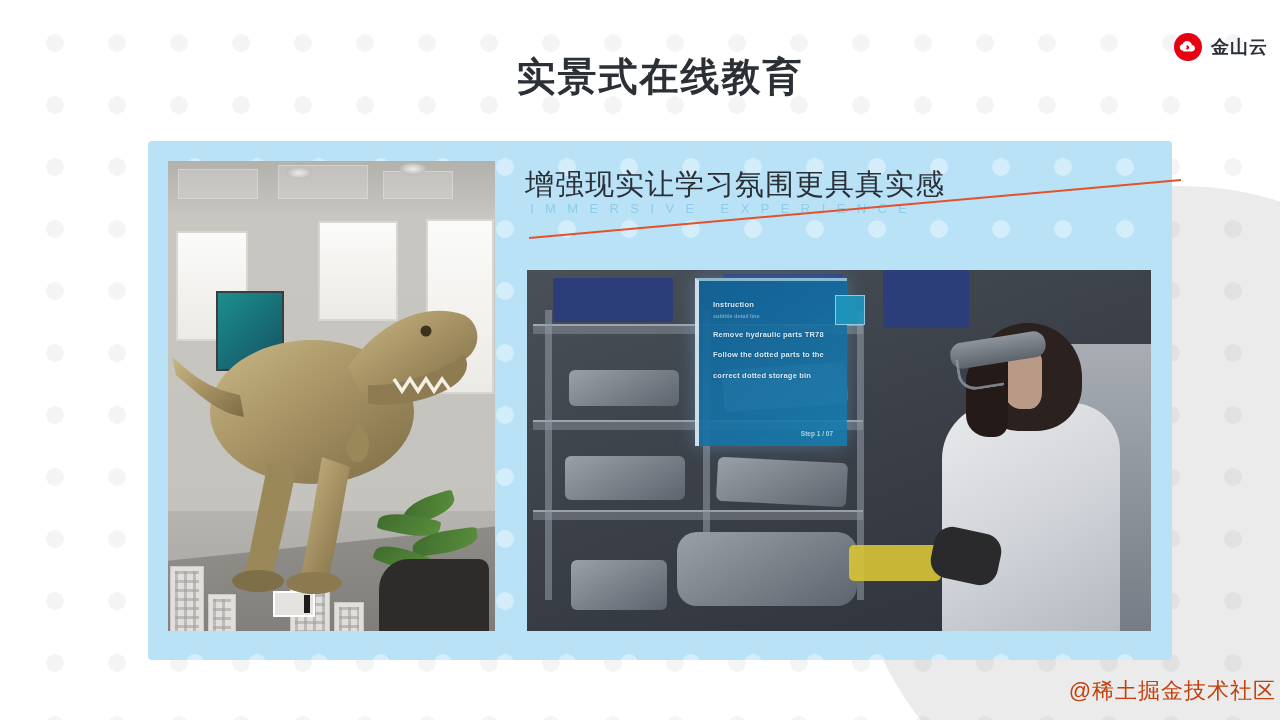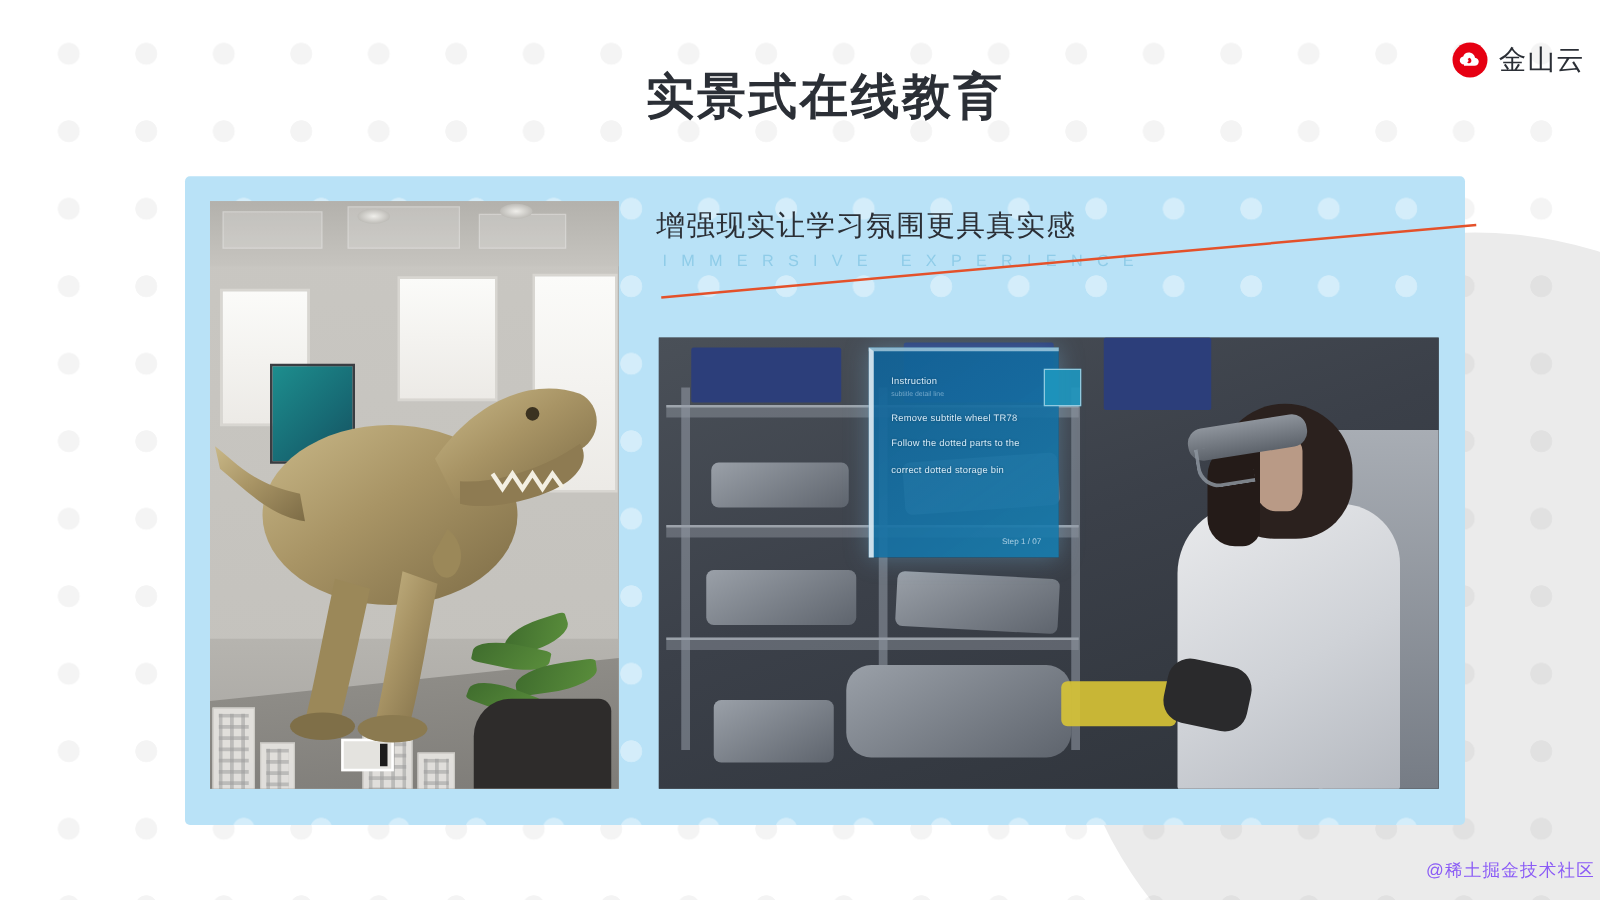--- a/index.html
+++ b/index.html
@@ -72,22 +72,22 @@
     width: 28px;
     height: 28px;
     border-radius: 50%;
     background: #e60012;
     display: flex;
     align-items: center;
     justify-content: center;
   }
   #brand-mark svg { display: block; }
   #brand-name {
-    font-size: 22px;
-    font-weight: normal;
+    font-size: 18px;
+    font-weight: bold;
     color: #2b2f36;
     letter-spacing: 1px;
   }
 
   
   #content-panel {
     position: absolute;
     left: 128px;
     top: 141px;
     width: 1024px;
@@ -197,21 +197,21 @@
   #dark-chair {
     position: absolute; right: 6px; bottom: 0; width: 110px; height: 72px;
     background: #2e2c2b; border-radius: 30px 10px 0 0;
   }
 
   
   #headline-primary {
     position: absolute;
     left: 505px;
     top: 165px;
-    font-size: 23px;
+    font-size: 29px;
     color: #2b2f36;
     letter-spacing: 1px;
     z-index: 5;
     white-space: nowrap;
   }
   #subhead-en {
     position: absolute;
     left: 510px;
     top: 201px;
     font-size: 13px;
@@ -248,20 +248,21 @@
     top: 270px;
     width: 624px;
     height: 361px;
     z-index: 4;
     overflow: hidden;
     background: #3a3f46;
   }
   #workshop {
     position: absolute; inset: 0;
     background: linear-gradient(160deg, #4a5058 0%, #3b4049 45%, #2e333a 100%);
+    font-weight: bold;
   }
   .shelf-unit {
     position: absolute;
     background: rgba(190,196,205,0.30);
     border-top: 2px solid rgba(225,230,238,0.45);
   }
   .shelf-post {
     position: absolute; width: 7px;
     background: rgba(150,157,168,0.55);
   }
@@ -361,22 +362,22 @@
     position: absolute; right: 0; top: 74px; width: 96px; height: 287px;
     background: linear-gradient(#a8adb4, #767c85);
     border-left: 3px solid rgba(230,234,240,0.5);
   }
 
   
   #watermark {
     position: absolute;
     right: 24px;
     bottom: 14px;
-    font-size: 14px;
-    color: #8b5cf6;
+    font-size: 22px;
+    color: #c2410c;
     letter-spacing: 1px;
     z-index: 7;
   }
 </style>
 </head>
 <body>
 
 <div id="slide">
 
   <div class="bg-circle" id="bg-circle-right"></div>
@@ -485,21 +486,21 @@
       <div class="engine-part" style="left:196px;top:96px;width:124px;height:42px;transform:rotate(-4deg);"></div>
       <div class="engine-part" style="left:38px;top:186px;width:120px;height:44px;"></div>
       <div class="engine-part" style="left:190px;top:190px;width:130px;height:44px;transform:rotate(3deg);"></div>
       <div class="engine-part" style="left:150px;top:262px;width:180px;height:74px;border-radius:20px;"></div>
       <div class="engine-part" style="left:44px;top:290px;width:96px;height:50px;"></div>
       <div id="yellow-tray"></div>
 
       <div id="ar-overlay">
         <div class="ar-line">Instruction</div>
         <div class="ar-sub">subtitle detail line</div>
-        <div class="ar-line">Remove subtitle wheel TR78</div>
+        <div class="ar-line">Remove hydraulic parts TR78</div>
         <div class="ar-line">Follow the dotted parts to the</div>
         <div class="ar-line">correct dotted storage bin</div>
         <div id="ar-step">Step 1 / 07</div>
         <div id="ar-badge"></div>
       </div>
 
       <div id="right-cabinet"></div>
 
       <div id="worker">
         <div id="worker-body"></div>

